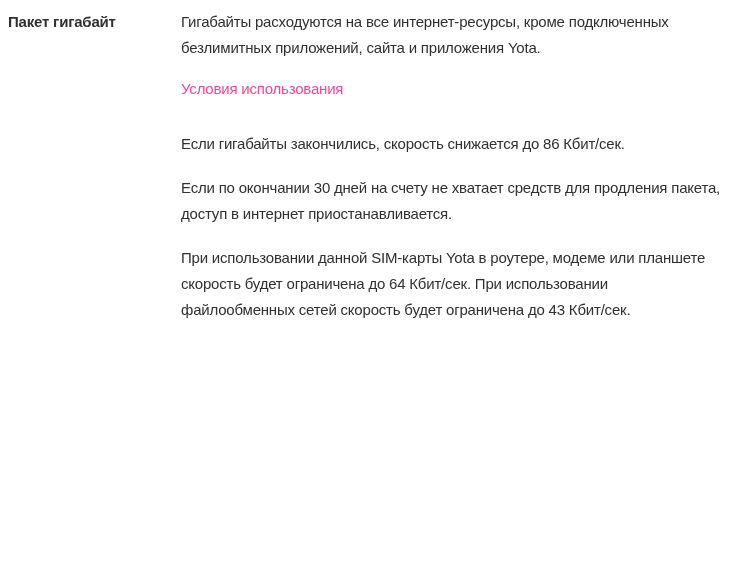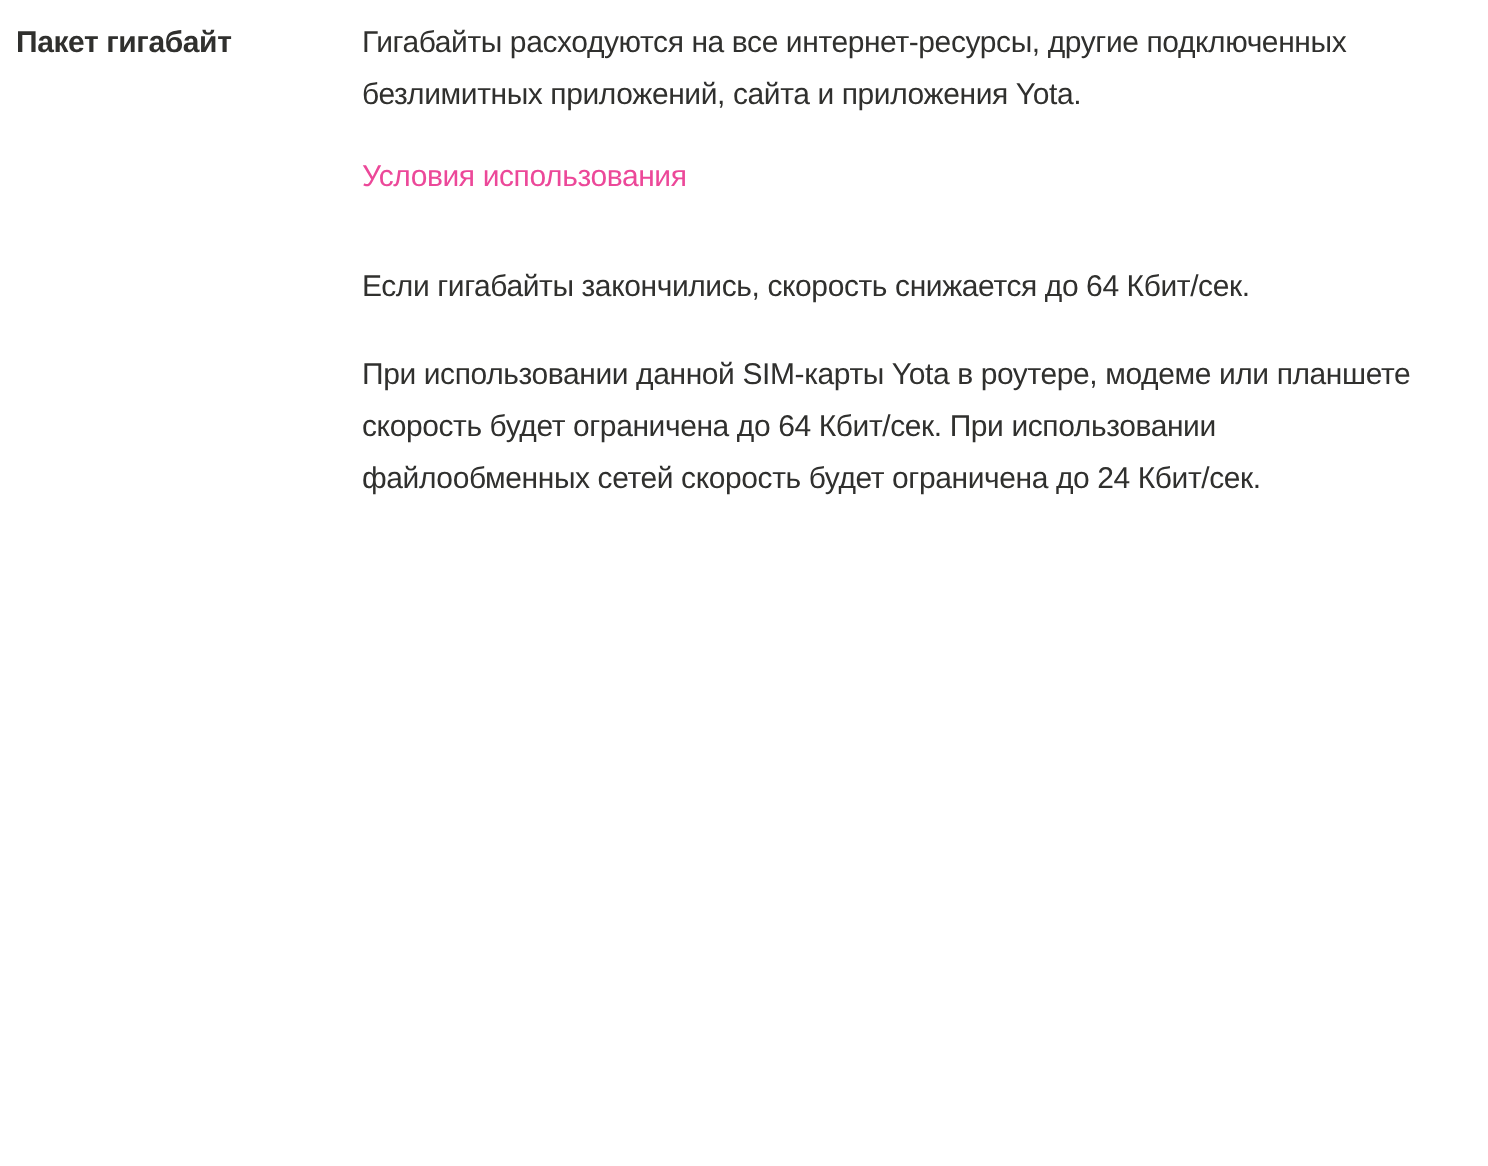--- a/index.html
+++ b/index.html
@@ -37,21 +37,23 @@
     margin-top: -3px;
     margin-bottom: 29px;
   }
 </style>
 </head>
 <body>
 
 <div class="info-row">
   <div class="info-row__label">Пакет гигабайт</div>
   <div class="info-row__content">
-    <p>Гигабайты расходуются на все интернет-ресурсы, другие подключенных
+    <p>Гигабайты расходуются на все интернет-ресурсы, кроме подключенных
 безлимитных приложений, сайта и приложения Yota.</p>
     <p class="muted">Условия использования</p>
-    <p>Если гигабайты закончились, скорость снижается до 64 Кбит/сек.</p>
+    <p>Если гигабайты закончились, скорость снижается до 86 Кбит/сек.</p>
+    <p>Если по окончании 30 дней на счету не хватает средств для продления пакета,
+доступ в интернет приостанавливается.</p>
     <p>При использовании данной SIM-карты Yota в роутере, модеме или планшете
 скорость будет ограничена до 64 Кбит/сек. При использовании
-файлообменных сетей скорость будет ограничена до 24 Кбит/сек.</p>
+файлообменных сетей скорость будет ограничена до 43 Кбит/сек.</p>
   </div>
 </div>
 
 </body></html>

